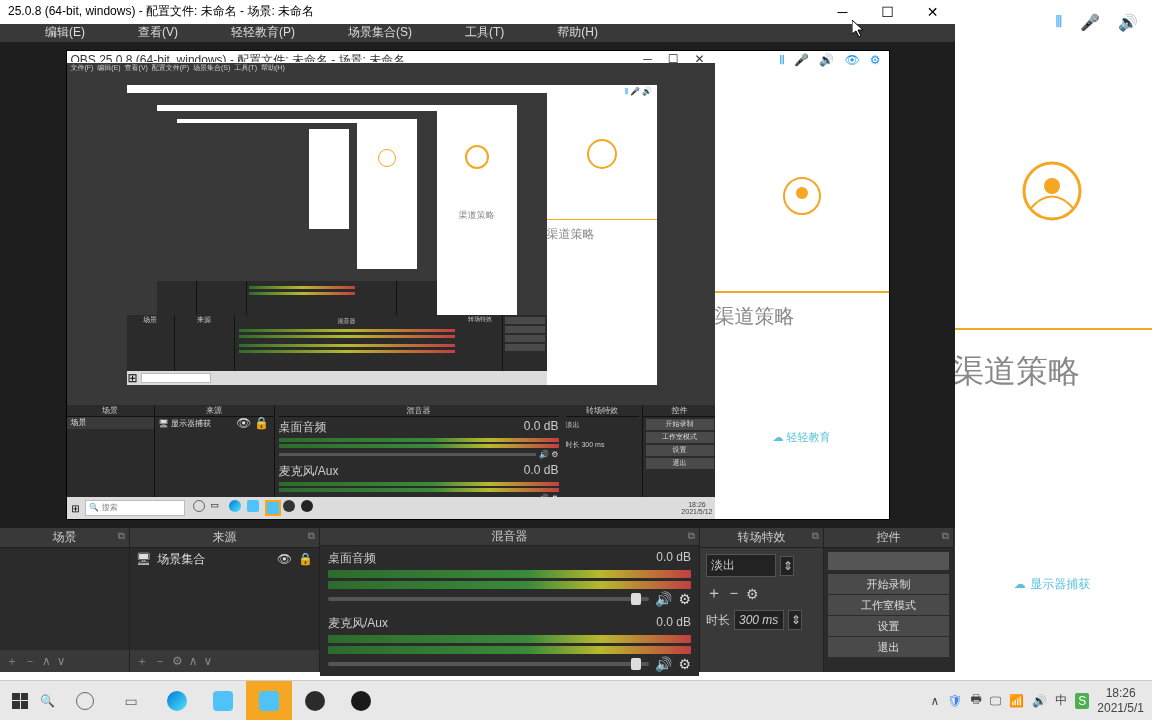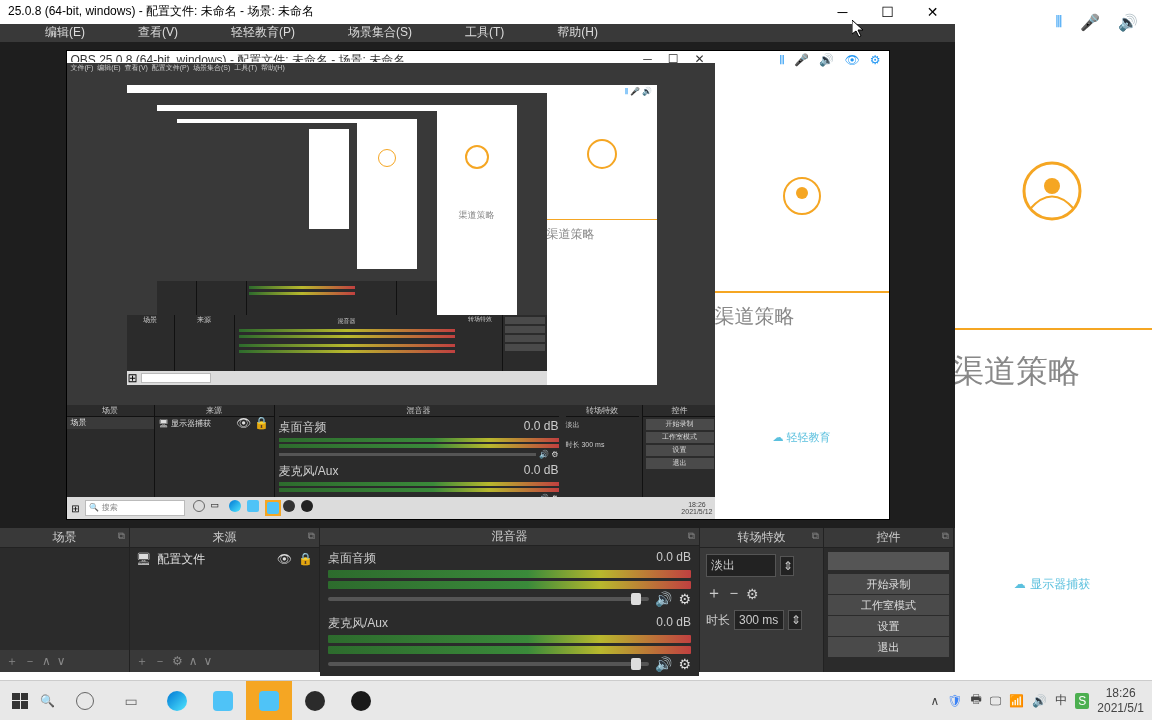--- a/index.html
+++ b/index.html
@@ -298,21 +298,21 @@
     </div>
 
     <div class="dock d-sources">
       <div class="dock-header">
         <span>来源</span>
         <span class="popout">⧉</span>
       </div>
       <div class="dock-body">
         <div class="source-row">
           <span>🖥</span>
-          <span>配置文件</span>
+          <span>场景集合</span>
           <span class="eye">👁</span>
           <span>🔒</span>
         </div>
       </div>
       <div class="dock-footer">
         <span>＋</span>
         <span>－</span>
         <span>⚙</span>
         <span>∧</span>
         <span>∨</span>
@@ -368,21 +368,21 @@
           <span class="trans-select">淡出</span>
           <span class="trans-spin">⇕</span>
         </div>
         <div class="trans-row">
           <span style="font-size:16px;">＋</span>
           <span style="font-size:16px;">－</span>
           <span style="font-size:14px;">⚙</span>
         </div>
         <div class="trans-row">
           <span>时长</span>
-          <span class="trans-select" style="width:50px;">300 ms</span>
+          <span class="trans-select" style="width:50px;font-style:italic;">300 ms</span>
           <span class="trans-spin">⇕</span>
         </div>
       </div>
     </div>
 
     <div class="dock d-controls">
       <div class="dock-header">
         <span>控件</span>
         <span class="popout">⧉</span>
       </div>

